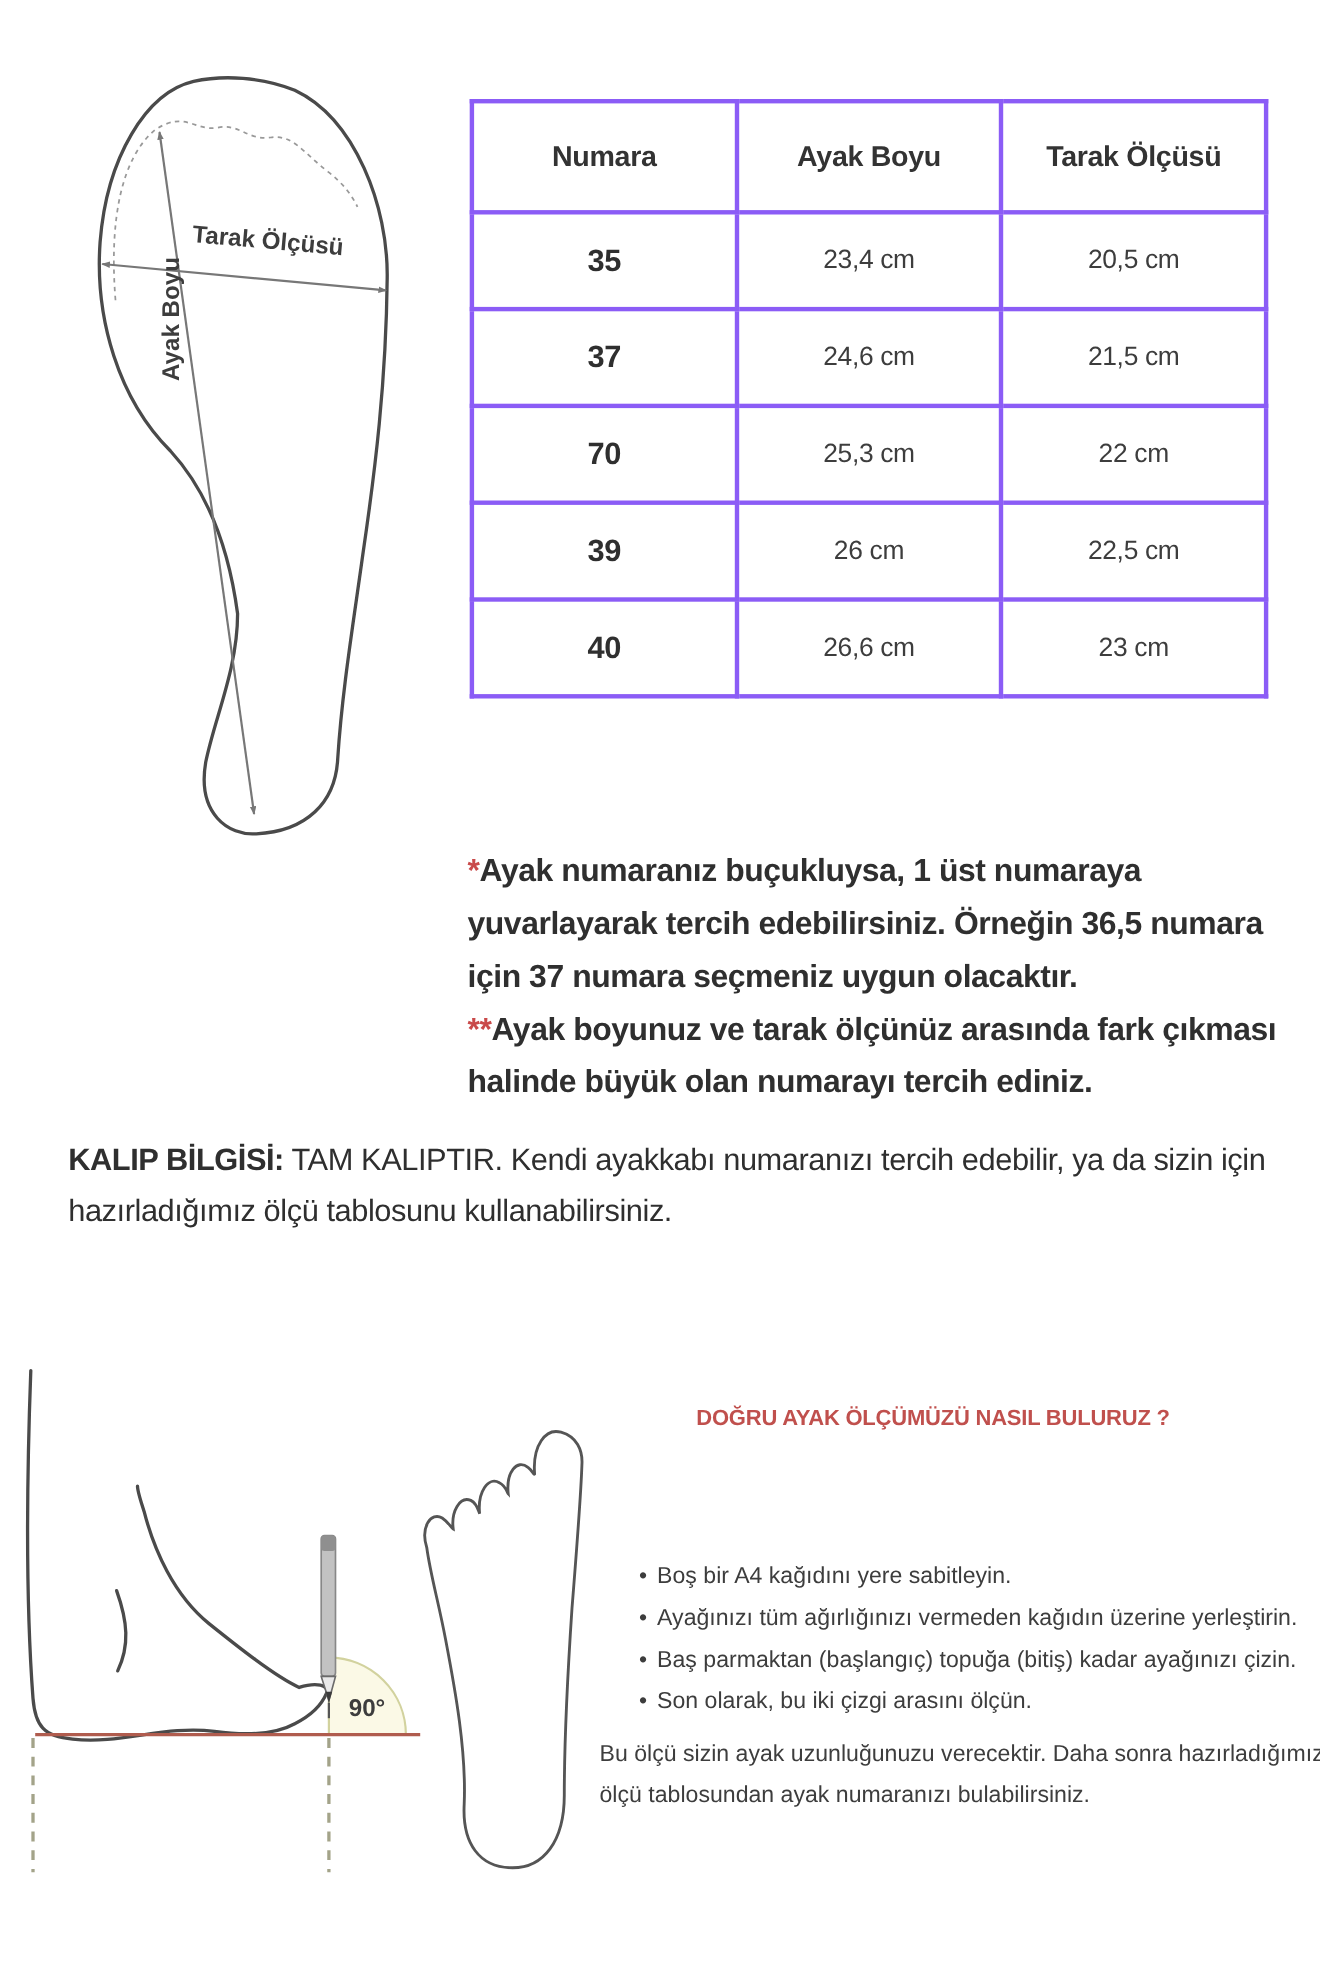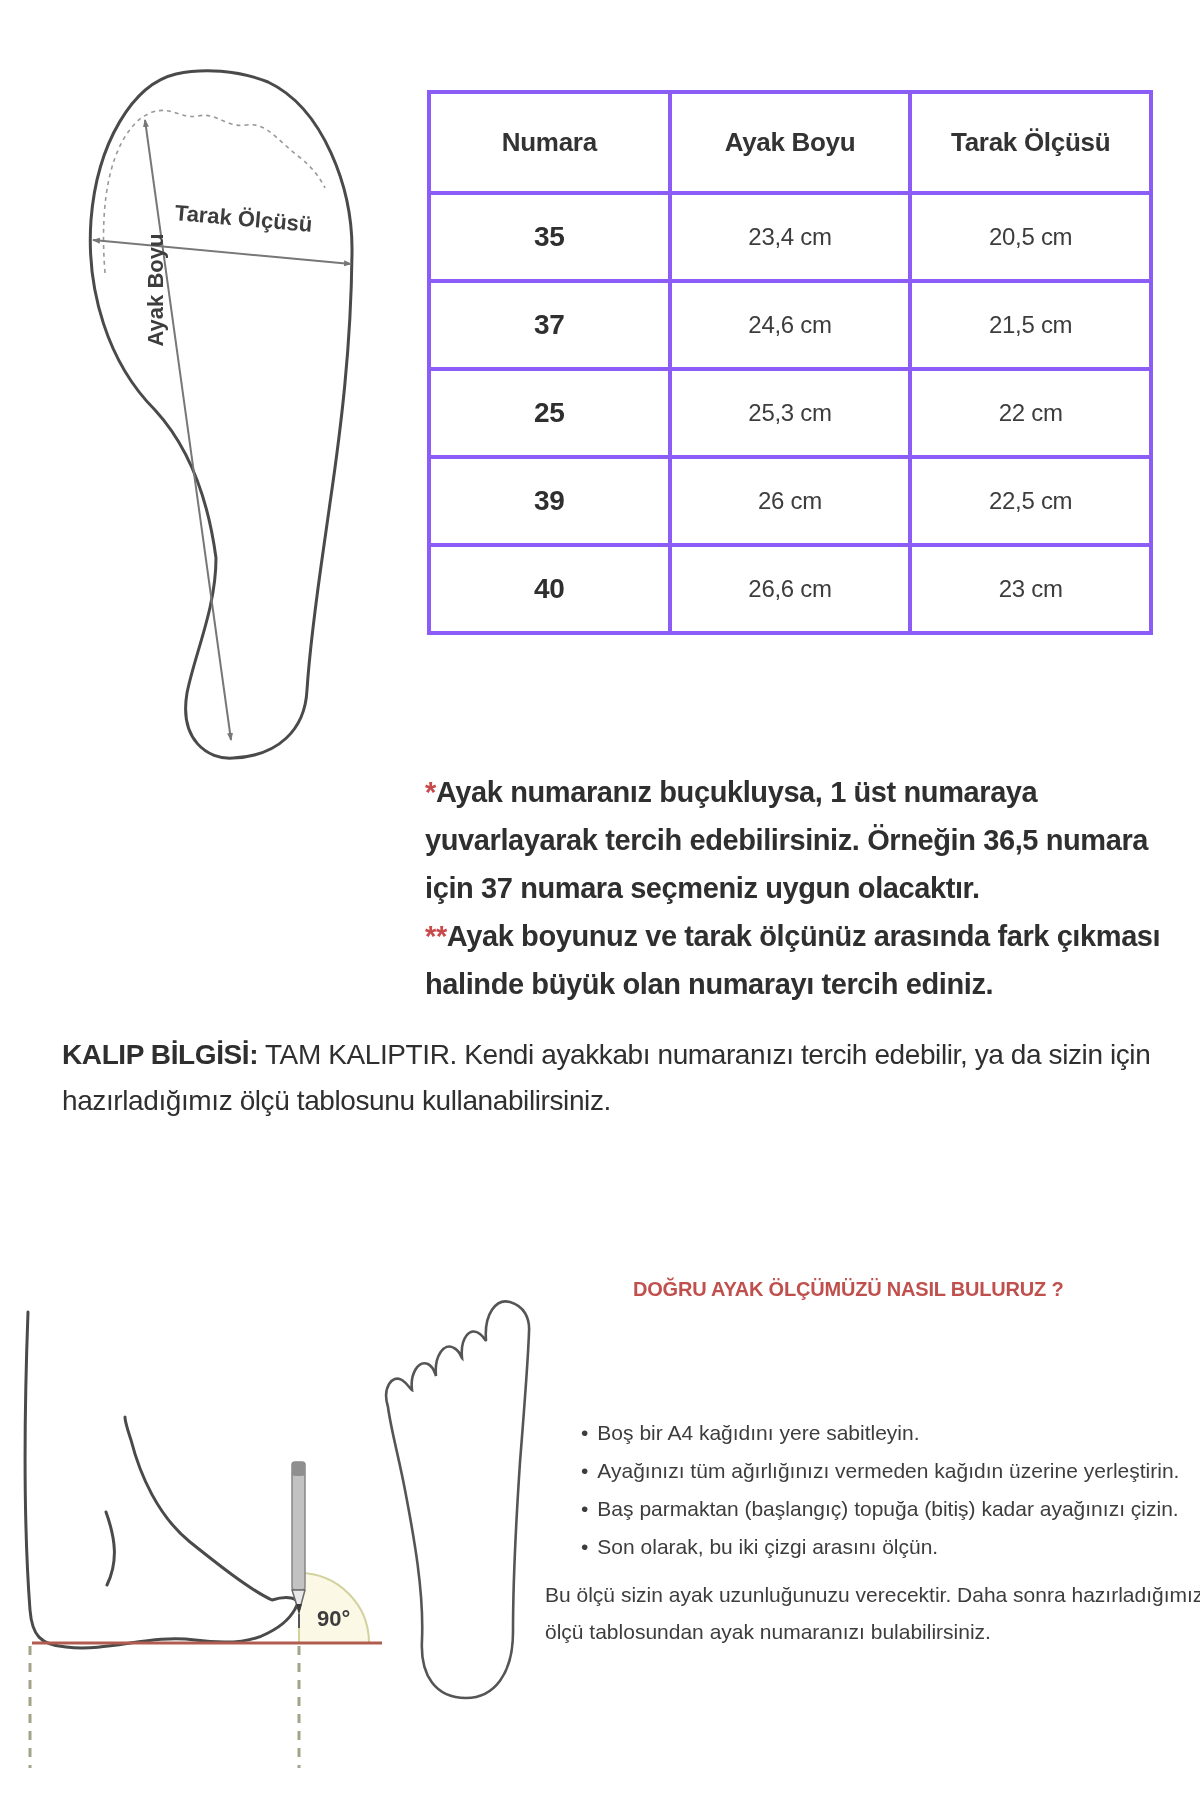--- a/index.html
+++ b/index.html
@@ -51,21 +51,21 @@
   }
   .howto-bullets li{white-space:nowrap;margin-left:36px;}
   .bullet-dot{display:inline-block;margin-right:9px;color:#3d3d3d;}
   .howto-paragraph{
     position:absolute;left:545px;top:1576px;width:672px;
     font-size:21px;line-height:37px;color:#3d3d3d;
   }
 
   
   .insole-wrap{position:absolute;left:78px;top:68px;}
-  .profile-wrap{position:absolute;left:10px;top:1290px;}
+  .profile-wrap{position:absolute;left:10px;top:1224px;}
   .topview-wrap{position:absolute;left:372px;top:1292px;}
 </style>
 </head>
 <body>
 
 <div class="canvas">
 
   <div class="insole-wrap">
     <svg width="290" height="700" viewBox="0 0 280 700">
       <defs>
@@ -114,21 +114,21 @@
         <td class="size-col">35</td>
         <td class="val-col">23,4 cm</td>
         <td class="val-col">20,5 cm</td>
       </tr>
       <tr>
         <td class="size-col">37</td>
         <td class="val-col">24,6 cm</td>
         <td class="val-col">21,5 cm</td>
       </tr>
       <tr>
-        <td class="size-col">25</td>
+        <td class="size-col">70</td>
         <td class="val-col">25,3 cm</td>
         <td class="val-col">22 cm</td>
       </tr>
       <tr>
         <td class="size-col">39</td>
         <td class="val-col">26 cm</td>
         <td class="val-col">22,5 cm</td>
       </tr>
       <tr>
         <td class="size-col">40</td>

